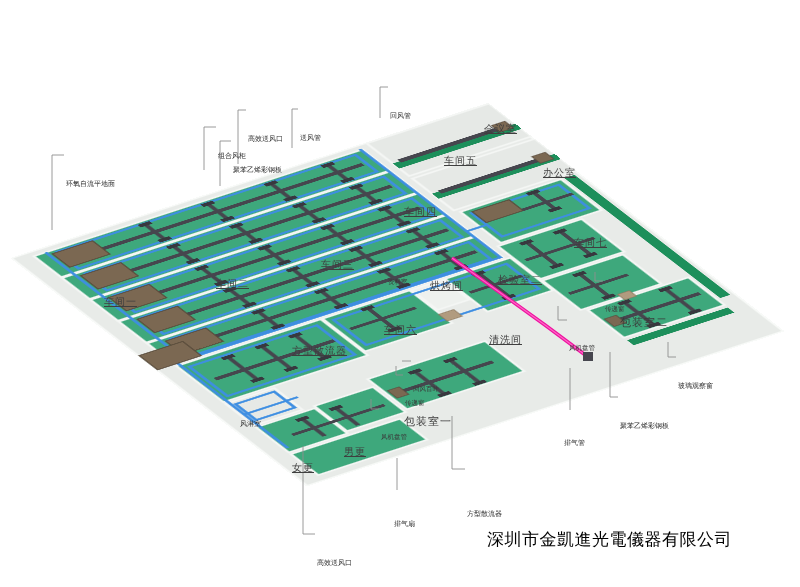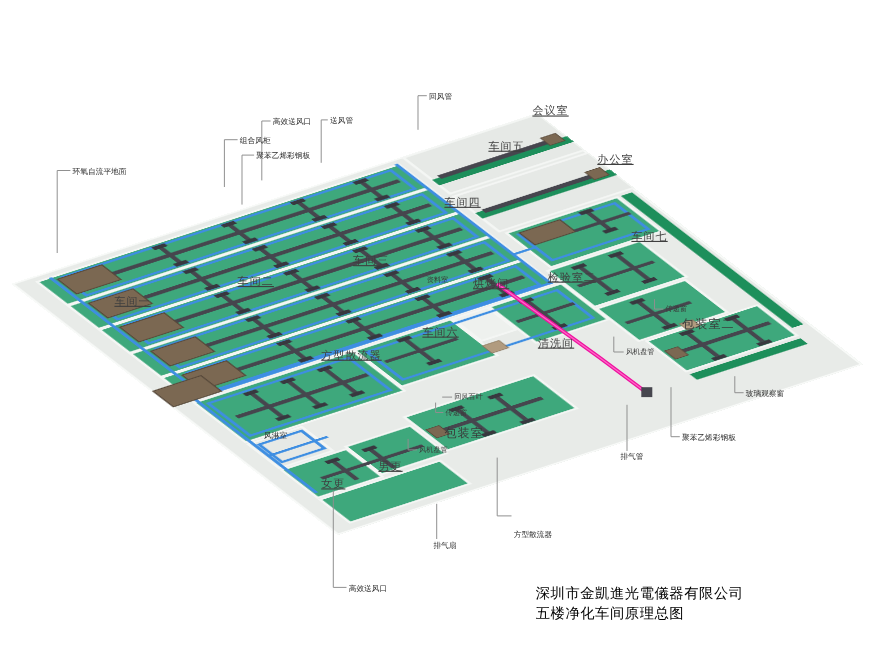--- a/index.html
+++ b/index.html
@@ -3,28 +3,28 @@
 <meta charset="utf-8">
 <style>
   html,body{margin:0;padding:0;background:#ffffff;}
   .stage{position:relative;width:800px;height:587px;background:#ffffff;overflow:hidden;
          font-family:"Liberation Sans",sans-serif;}
   
   .scene{position:absolute;left:10px;top:258px;width:570px;height:545px;
          transform:rotateX(60deg) rotateZ(-33deg);transform-origin:0 0;}
   .overlay{position:absolute;left:0;top:0;width:800px;height:587px;pointer-events:none;}
   .lbl{position:absolute;white-space:nowrap;color:#2e2e2e;
-       font-family:"Liberation Serif","DejaVu Serif",serif;}
+       font-family:"Liberation Serif","DejaVu Serif",serif;margin-top:28px;}
   .lbl.c{font-size:7px;}          
   .lbl.m{font-size:6.5px;color:#3a3a3a;}
   .lbl.r{font-size:10px;color:#3f3f3f;letter-spacing:1px;text-decoration:underline;} 
   .lbl.rb{font-size:11px;color:#3a3a3a;letter-spacing:1px;}
   .title-block{position:absolute;left:487px;top:531px;color:#000;
        font-family:"Liberation Serif","DejaVu Serif",serif;line-height:18px;
-       font-size:13px;letter-spacing:0.5px;}
+       font-size:17px;letter-spacing:0.5px;text-align:center;}
 </style>
 </head>
 <body>
 
 <div class="stage">
 
   <svg class="scene" viewBox="0 0 570 545">
     <defs>
       <g id="branch" fill="#46464e">
         <rect x="-2.5" y="8" width="5" height="34"></rect>
@@ -245,16 +245,15 @@
 
   <div class="lbl c" style="left:678px;top:353px">玻璃观察窗</div>
   <div class="lbl c" style="left:620px;top:393px">聚苯乙烯彩钢板</div>
   <div class="lbl c" style="left:564px;top:410px">排气管</div>
   <div class="lbl c" style="left:467px;top:481px">方型散流器</div>
   <div class="lbl c" style="left:394px;top:491px">排气扇</div>
   <div class="lbl c" style="left:317px;top:530px">高效送风口</div>
 
   <div class="title-block">
     <div>深圳市金凱進光電儀器有限公司</div>
-    <div>五楼净化车间原理总图</div>
   </div>
 
 </div>
 
 </body></html>

